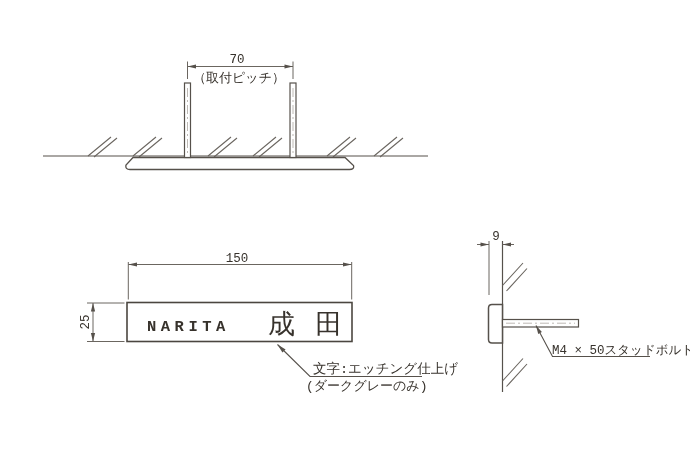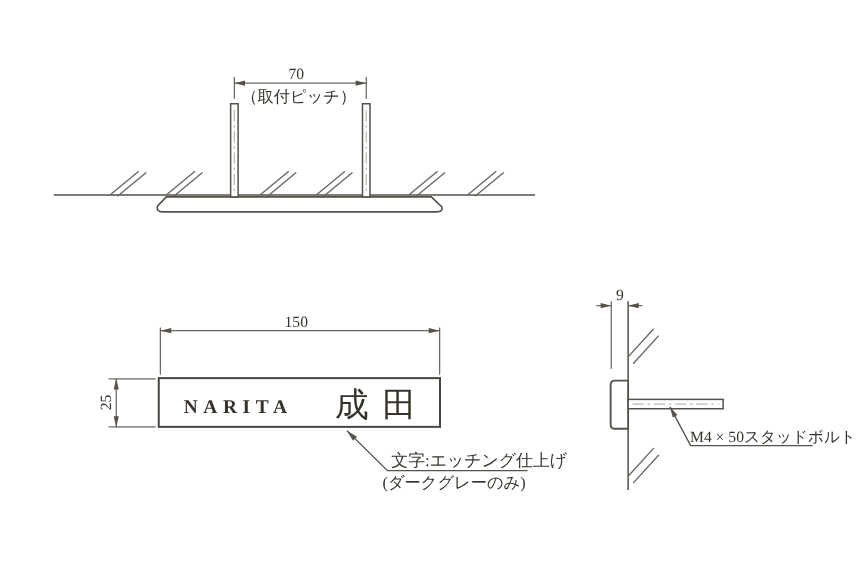--- a/index.html
+++ b/index.html
@@ -1,20 +1,20 @@
 <!DOCTYPE html>
 <html><head>
 <meta charset="utf-8">
 <style>
   html,body{margin:0;padding:0;background:#ffffff;}
   .canvas{
     position:relative;
     width:690px;height:450px;
     background:#ffffff;
-    font-family:Liberation Serif, serif;
+    font-family:Liberation Mono, monospace;
     overflow:hidden;
   }
   svg{display:block;}
   text{fill:#37322c;}
   .dim-text{font-size:12.5px;}
   .jp-text{font-size:13px;}
   .plate-roman{font-size:15.5px;font-weight:600;letter-spacing:4.5px;}
   .plate-kanji{font-size:27px;letter-spacing:2px;}
 </style>
 </head>

